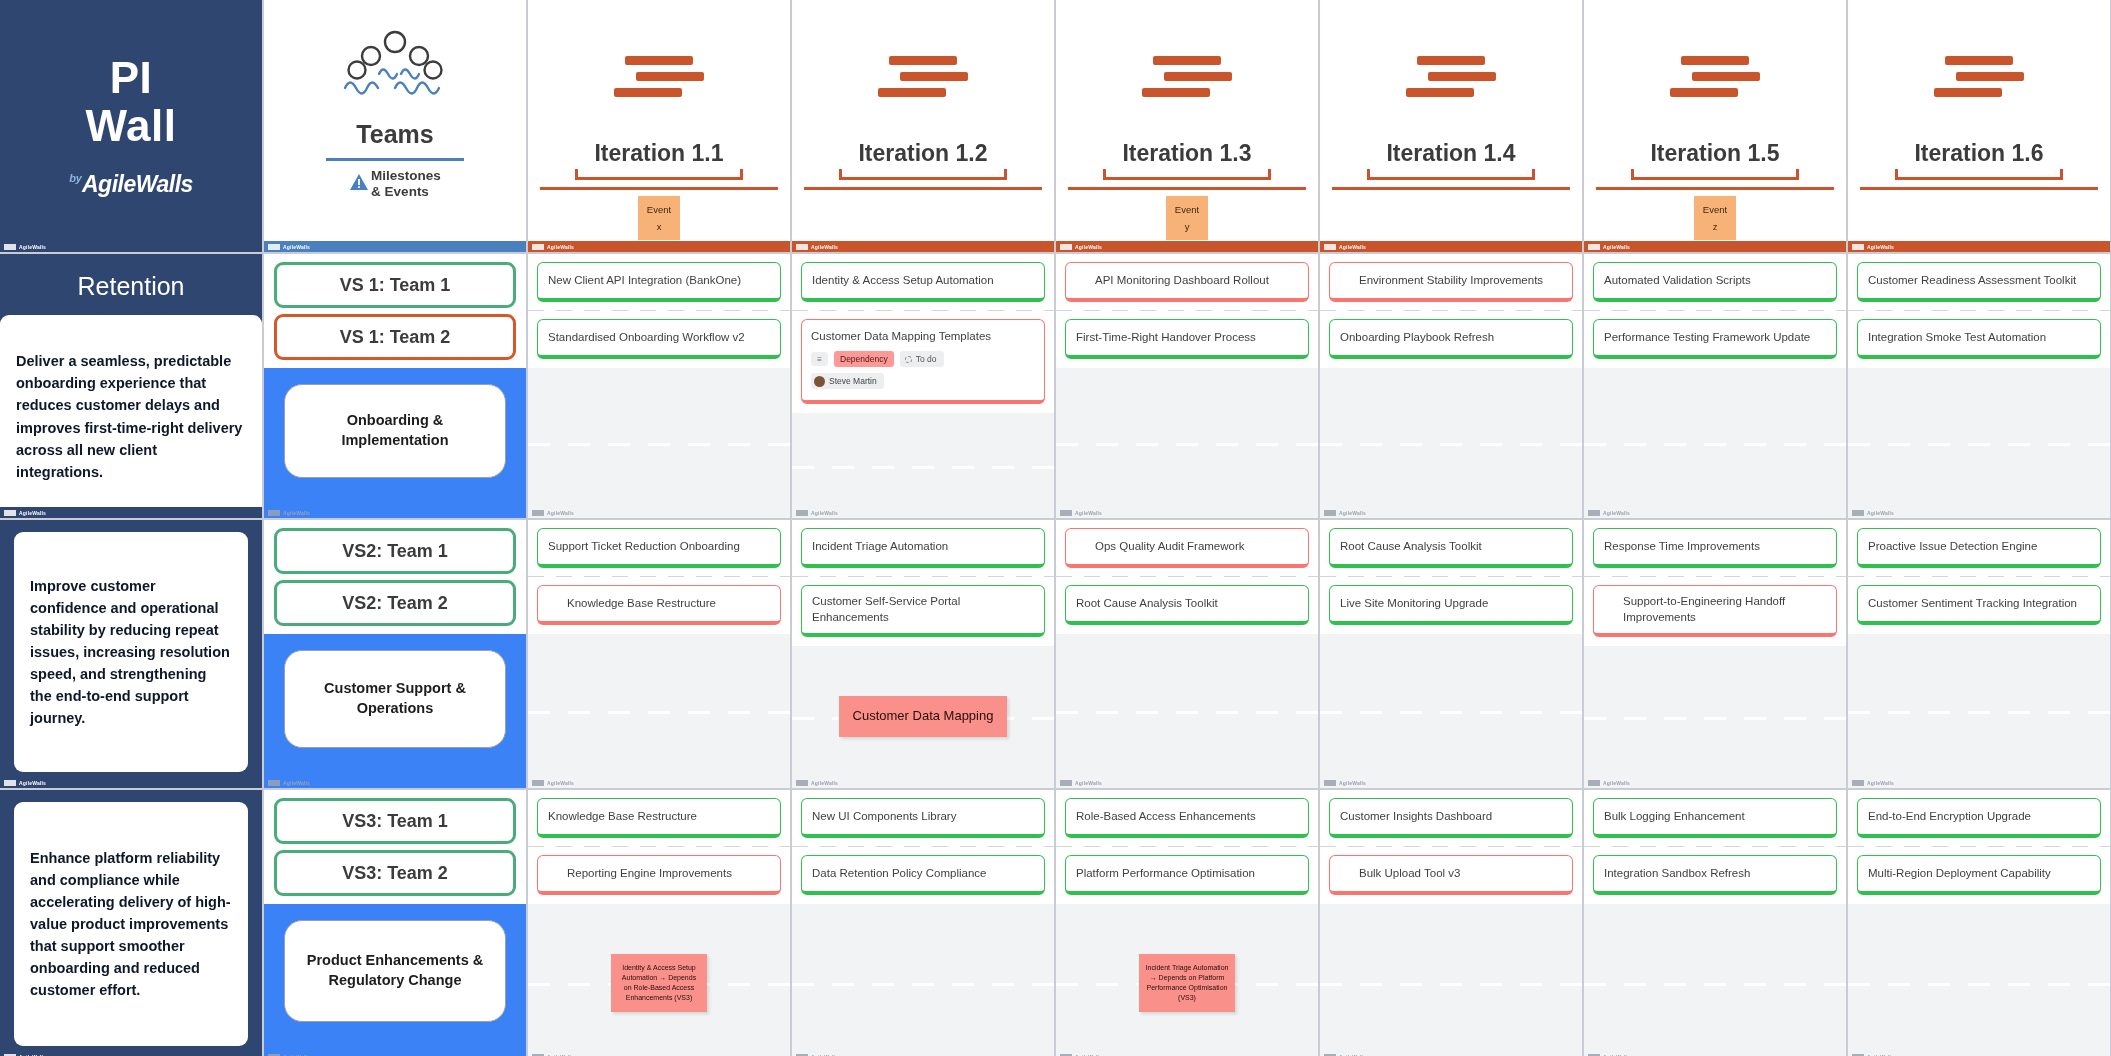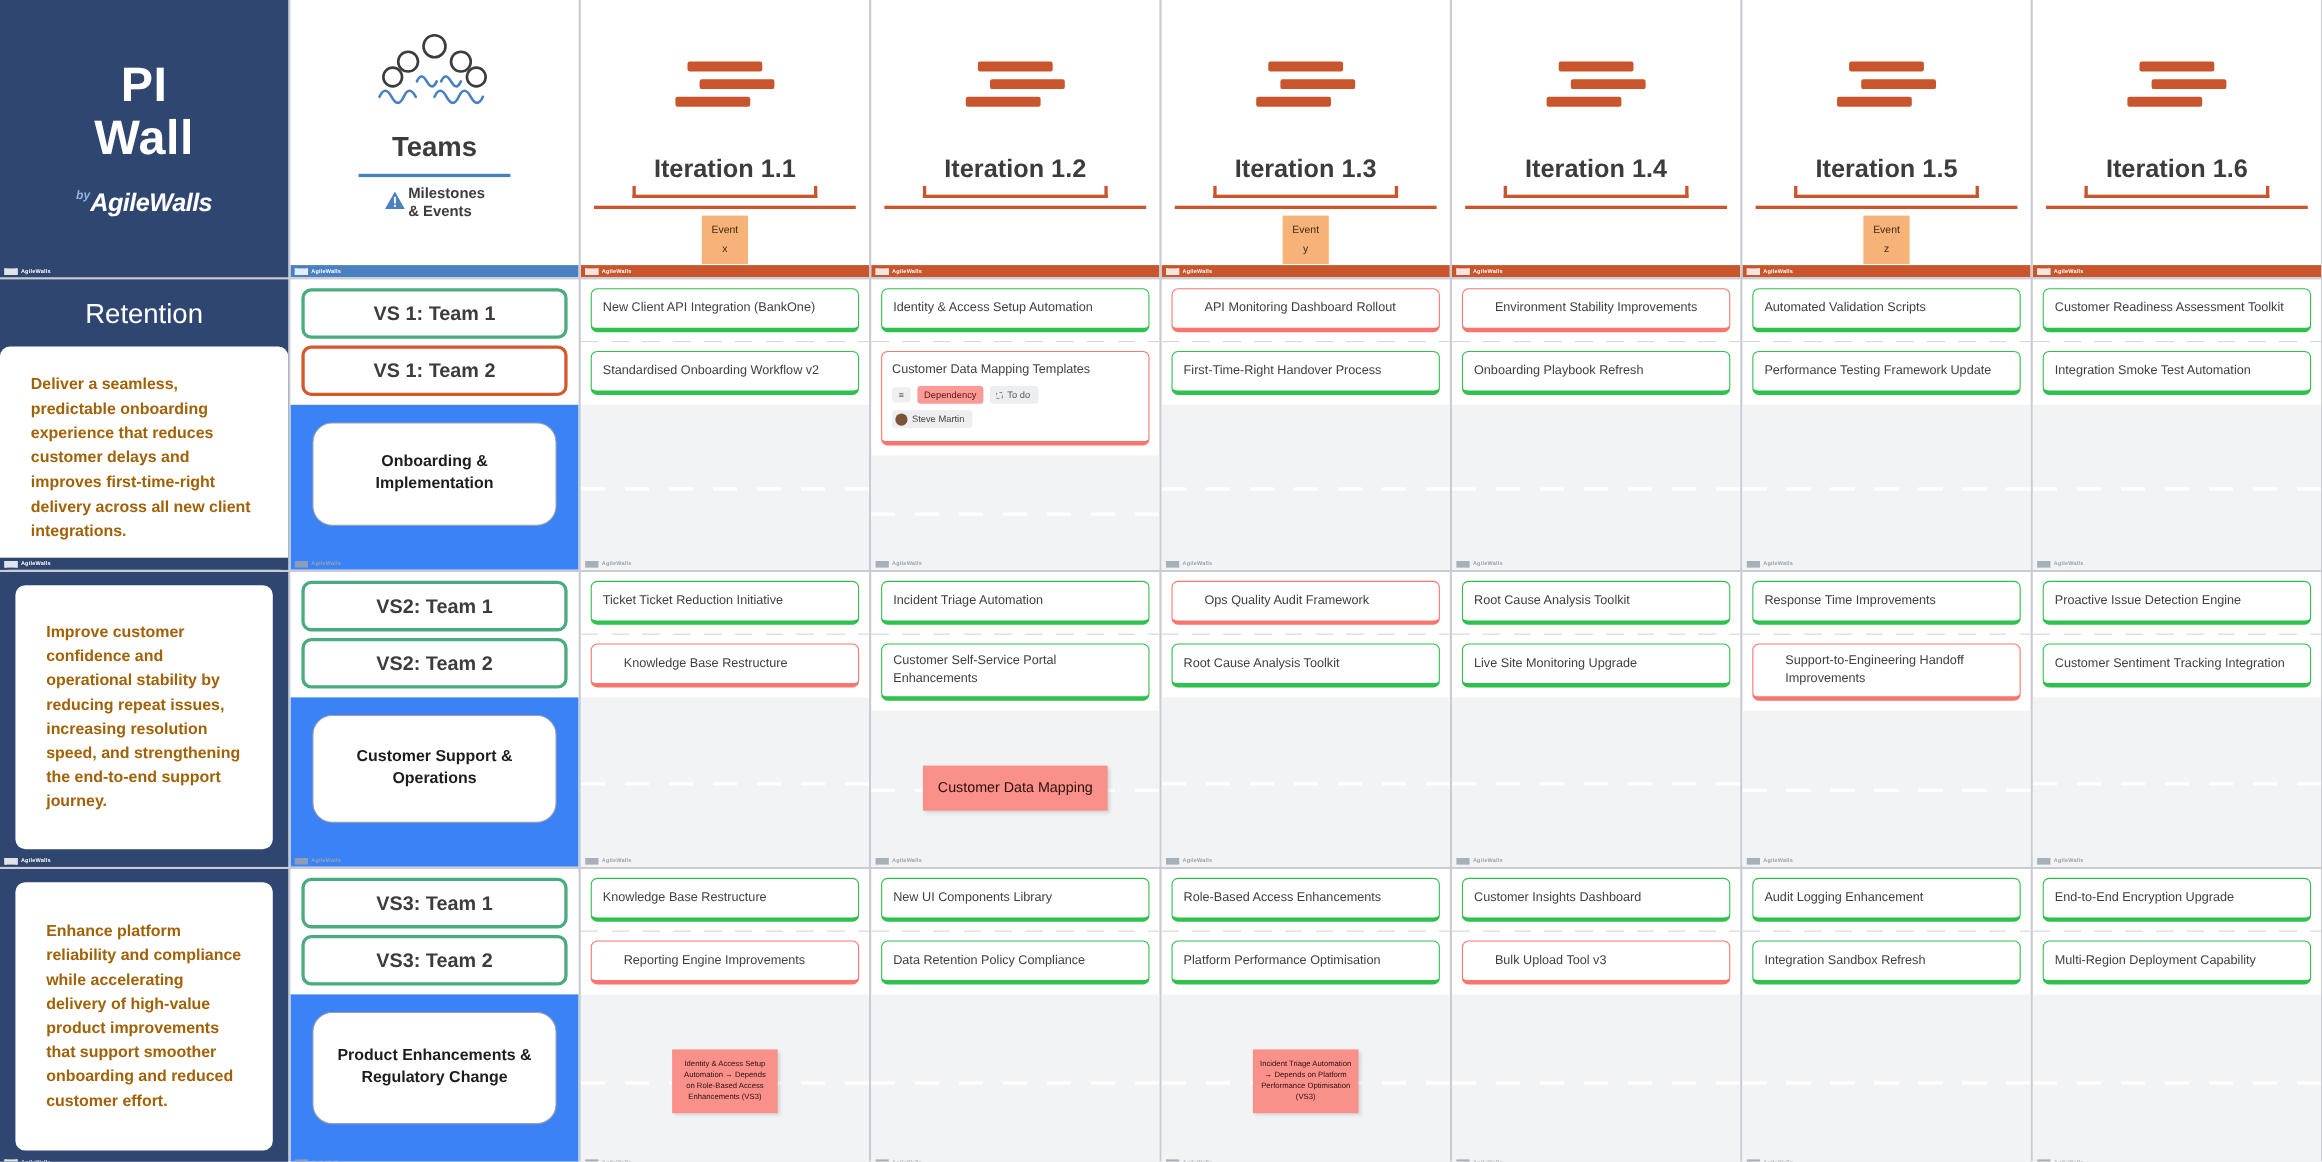--- a/index.html
+++ b/index.html
@@ -55,22 +55,22 @@
   
   .obj-head {
     background: #2f4670; color: #fff;
     display: flex; flex-direction: column; align-items: center;
     padding-top: 18px;
   }
   .obj-head-title { font-size: 25px; font-weight: 400; margin-bottom: 14px; }
   .obj-cell { background: #2f4670; display: flex; align-items: center; justify-content: center; padding: 12px 14px 16px; }
   .obj-card {
     background: #fff; border-radius: 9px; width: 100%; height: 100%;
-    padding: 18px 28px; display: flex; align-items: center;
-    font-size: 14.5px; font-weight: 700; color: #a16207; line-height: 1.52;
+    padding: 18px 16px; display: flex; align-items: center;
+    font-size: 14.5px; font-weight: 700; color: #0f172a; line-height: 1.52;
   }
 
   
   .teams-head { display: flex; flex-direction: column; align-items: center; padding-top: 22px; }
   .teams-icon { height: 92px; display: flex; align-items: center; justify-content: center; }
   .teams-title { font-size: 25px; font-weight: 700; color: #3c3c3c; margin-top: 6px; }
   .teams-rule { width: 138px; height: 3px; background: #4a80c0; margin: 9px 0 7px; }
   .teams-ms { display: flex; align-items: center; gap: 2px; }
   .teams-ms-txt { font-size: 13.5px; font-weight: 700; color: #3c3c3c; line-height: 1.22; }
 
@@ -447,21 +447,21 @@
     <div class="vs-panel">
       <div class="vs-stream">Customer Support &amp; Operations</div>
     </div>
     <div class="wm light">
       <span class="wm-mark"></span>
       <span class="wm-txt">AgileWalls</span>
     </div>
   </div>
   <div class="cell story-cell">
       <div class="story">
-        <span>Ticket Ticket Reduction Initiative</span>
+        <span>Support Ticket Reduction Onboarding</span>
       </div>
       <div class="dash-sep"></div>
       <div class="story red">
         <span>Knowledge Base Restructure</span>
       </div>
       <div class="story-pool">
         <div class="pool-dash"></div>
       </div>
       <div class="wm light">
         <span class="wm-mark"></span>
@@ -629,21 +629,21 @@
       <div class="story-pool">
         <div class="pool-dash"></div>
       </div>
       <div class="wm light">
         <span class="wm-mark"></span>
         <span class="wm-txt">AgileWalls</span>
       </div>
     </div>
   <div class="cell story-cell">
       <div class="story">
-        <span>Audit Logging Enhancement</span>
+        <span>Bulk Logging Enhancement</span>
       </div>
       <div class="dash-sep"></div>
       <div class="story">
         <span>Integration Sandbox Refresh</span>
       </div>
       <div class="story-pool">
         <div class="pool-dash"></div>
       </div>
       <div class="wm light">
         <span class="wm-mark"></span>

